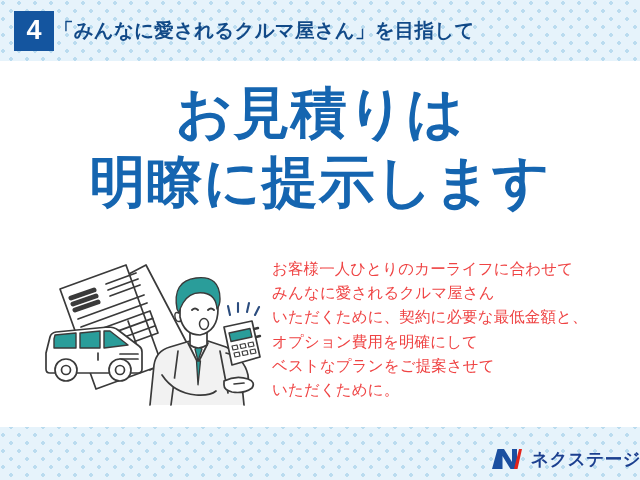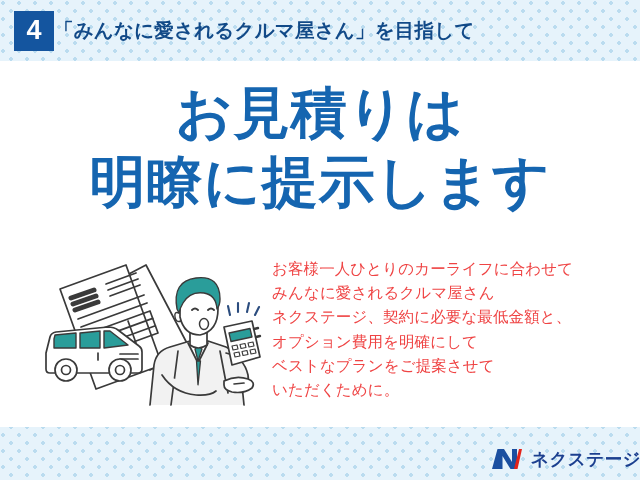--- a/index.html
+++ b/index.html
@@ -153,21 +153,21 @@
   <div id="panel">
 
     <div id="headline">
       <span class="hl-line hl-line1">お見積りは</span>
       <span class="hl-line hl-line2">明瞭に提示します</span>
     </div>
 
     <div id="body-copy">
       <span class="bc-line">お客様一人ひとりのカーライフに合わせて</span>
       <span class="bc-line">みんなに愛されるクルマ屋さん</span>
-      <span class="bc-line">ネクステージ、契約に必要な最低金額と、</span>
+      <span class="bc-line">いただくために、契約に必要な最低金額と、</span>
       <span class="bc-line">オプション費用を明確にして</span>
       <span class="bc-line">ベストなプランをご提案させて</span>
       <span class="bc-line">いただくために。</span>
     </div>
 
     <div id="illustration">
       <svg width="232" height="160" viewBox="0 0 232 160" xmlns="http://www.w3.org/2000/svg">
         <g fill="none" stroke="#3a3a3a" stroke-width="1.7" stroke-linecap="round" stroke-linejoin="round">
 
           <g>

